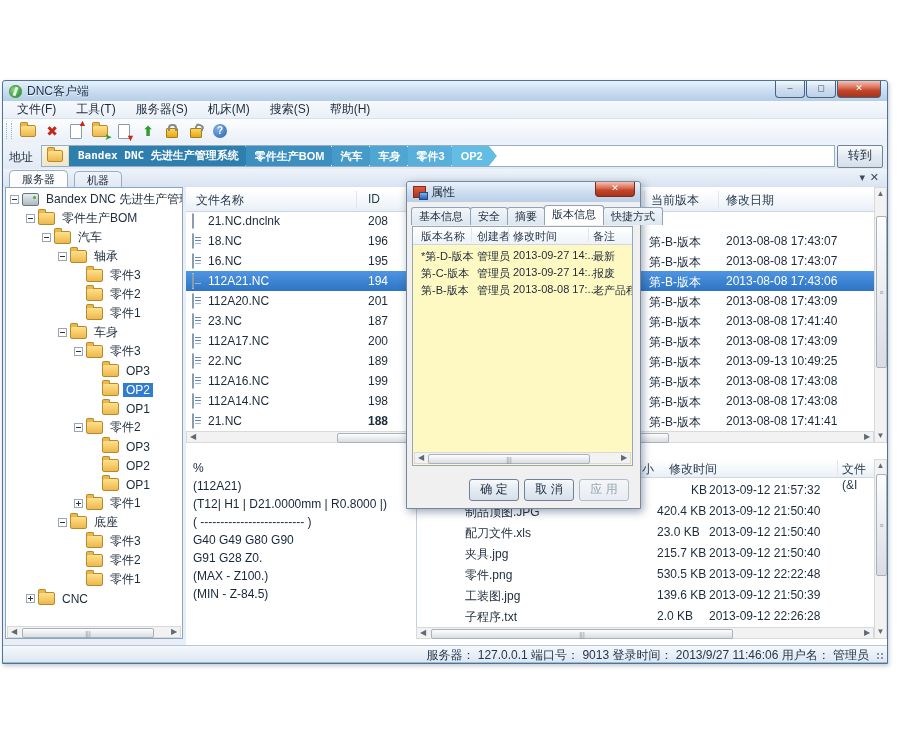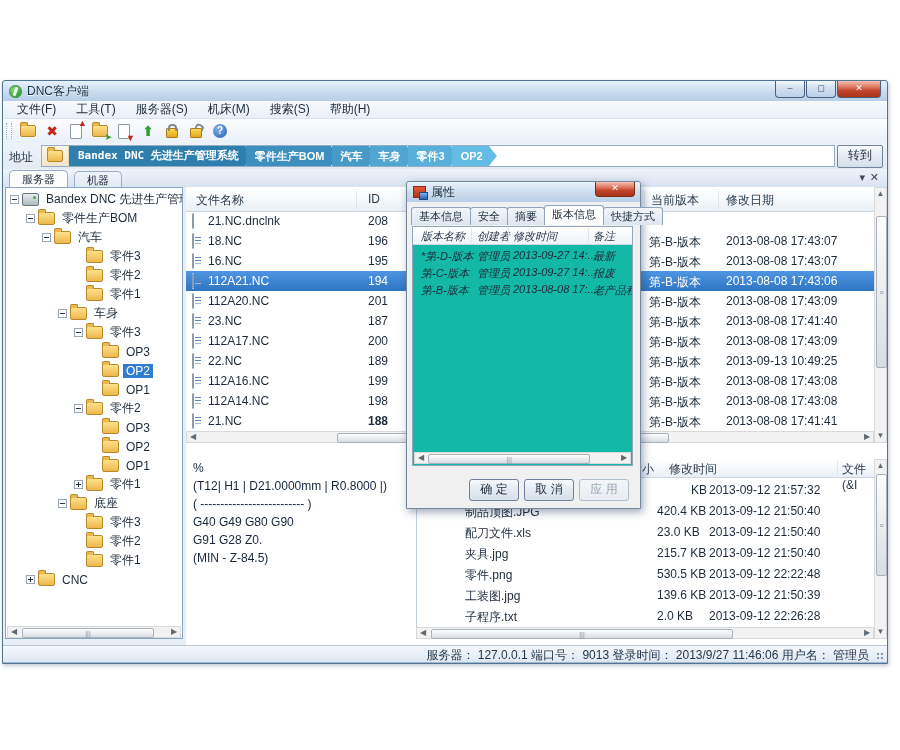--- a/index.html
+++ b/index.html
@@ -122,21 +122,21 @@
   .dlg-title{position:absolute;left:0;top:0;width:100%;height:20px;background:linear-gradient(#e9f2fb,#cbdcee 55%,#b9cfe6);
        border-radius:3px 3px 0 0;display:flex;align-items:center;}
   .dlg-ic{width:11px;height:10px;margin:0 5px 0 6px;background:linear-gradient(#e05a3a,#b03418);border:1px solid #8a2a12;position:relative;}
   .dlg-ic::after{content:"";position:absolute;right:-3px;bottom:-3px;width:7px;height:6px;background:linear-gradient(#7fb2e8,#2a5fae);border:1px solid #1c4a86;}
   .dlg-close{position:absolute;right:5px;top:0;width:38px;height:14px;border:1px solid #7c2a16;border-top:none;border-radius:0 0 4px 4px;
        background:linear-gradient(#f6c0b4,#dd7258 40%,#c0452c 60%,#a93418);color:#fff;font-size:9px;font-weight:bold;text-align:center;line-height:13px;cursor:pointer;}
   .dlg-tabs{position:absolute;left:4px;top:22px;height:20px;white-space:nowrap;}
   .dtab{display:inline-block;height:17px;line-height:17px;padding:0 7px;border:1px solid #8ea4ba;border-bottom:none;
        border-radius:3px 3px 0 0;background:linear-gradient(#f2f6fa,#dde6ef);font-size:11px;cursor:pointer;position:relative;top:3px;margin-right:-1px;}
   .dtab.active{background:#fdfdfd;top:1px;height:19px;z-index:2;}
-  .dlg-box{position:absolute;left:5px;top:44px;width:221px;height:240px;background:#14b8a6;border:1px solid #93a7bb;box-sizing:border-box;overflow:hidden;font-style:italic;}
+  .dlg-box{position:absolute;left:5px;top:44px;width:221px;height:240px;background:#fef9c3;border:1px solid #93a7bb;box-sizing:border-box;overflow:hidden;}
   .vhead{position:absolute;left:0;top:0;width:100%;height:17px;background:linear-gradient(#ffffff,#eef3f8);border-bottom:1px solid #ccd7e3;}
   .vh{position:absolute;top:2px;font-size:11px;color:#2a3a4e;}
   .vrow{position:absolute;left:0;width:100%;height:17px;}
   .vc{position:absolute;top:2px;font-size:11px;white-space:nowrap;}
   .dlg-btn{position:absolute;top:297px;width:48px;height:20px;border:1px solid #70809a;border-radius:3px;
        background:linear-gradient(#f8fafc,#e4ebf2 45%,#d7e0ea);text-align:center;line-height:18px;font-size:12px;cursor:pointer;}
   .dlg-btn.disabled{color:#9aa5b2;border-color:#aebccb;background:linear-gradient(#f4f6f8,#e8edf2);cursor:default;}
 </style>
 </head>
 <body>
@@ -232,20 +232,25 @@
           <div class="tree-item" style="padding-left: 20px;">
             <span class="exp"></span>
             <span class="tree-ic tfold"></span>
             <span class="tlabel">零件生产BOM</span>
           </div>
           <div class="tree-item" style="padding-left: 36px;">
             <span class="exp"></span>
             <span class="tree-ic tfold"></span>
             <span class="tlabel">汽车</span>
           </div>
+          <div class="tree-item" style="padding-left: 52px;">
+            <span class="exp"></span>
+            <span class="tree-ic tfold"></span>
+            <span class="tlabel">轴承</span>
+          </div>
           <div class="tree-item" style="padding-left: 68px;">
             <span style="width: 9px; flex: 0 0 9px;"></span>
             <span class="tree-ic tfold"></span>
             <span class="tlabel">零件3</span>
           </div>
           <div class="tree-item" style="padding-left: 68px;">
             <span style="width: 9px; flex: 0 0 9px;"></span>
             <span class="tree-ic tfold"></span>
             <span class="tlabel">零件2</span>
           </div>
@@ -443,24 +448,26 @@
         <span class="arr" style="left:0;top:1px;width:11px;">▲</span>
         <span class="arr" style="left:0;bottom:1px;width:11px;">▼</span>
         <div class="thumb" style="left:1px;top:28px;width:9px;height:150px;">
             <span class="grip">≡</span>
           </div>
       </div>
 
 
       <div class="preview" id="preview">
           <div class="pline">%</div>
+          <div class="pline">(112A21)</div>
           <div class="pline">(T12| H1 | D21.0000mm | R0.8000 |)</div>
           <div class="pline">( -------------------------- )</div>
           <div class="pline">G40 G49 G80 G90</div>
           <div class="pline">G91 G28 Z0.</div>
+          <div class="pline">(MAX - Z100.)</div>
           <div class="pline">(MIN - Z-84.5)</div>
         </div>
 
       <div class="attach">
         <div class="athead">
           <span class="hcell" style="left:213px;top:2px;">大小</span>
           <span class="hcell" style="left:252px;top:2px;">修改时间</span>
           <span class="hcell" style="left:425px;top:2px;">文件(&amp;I</span>
           <span class="hsep" style="left:199px;top:1px;height:15px;"></span>
           <span class="hsep" style="left:420px;top:1px;height:15px;"></span>

